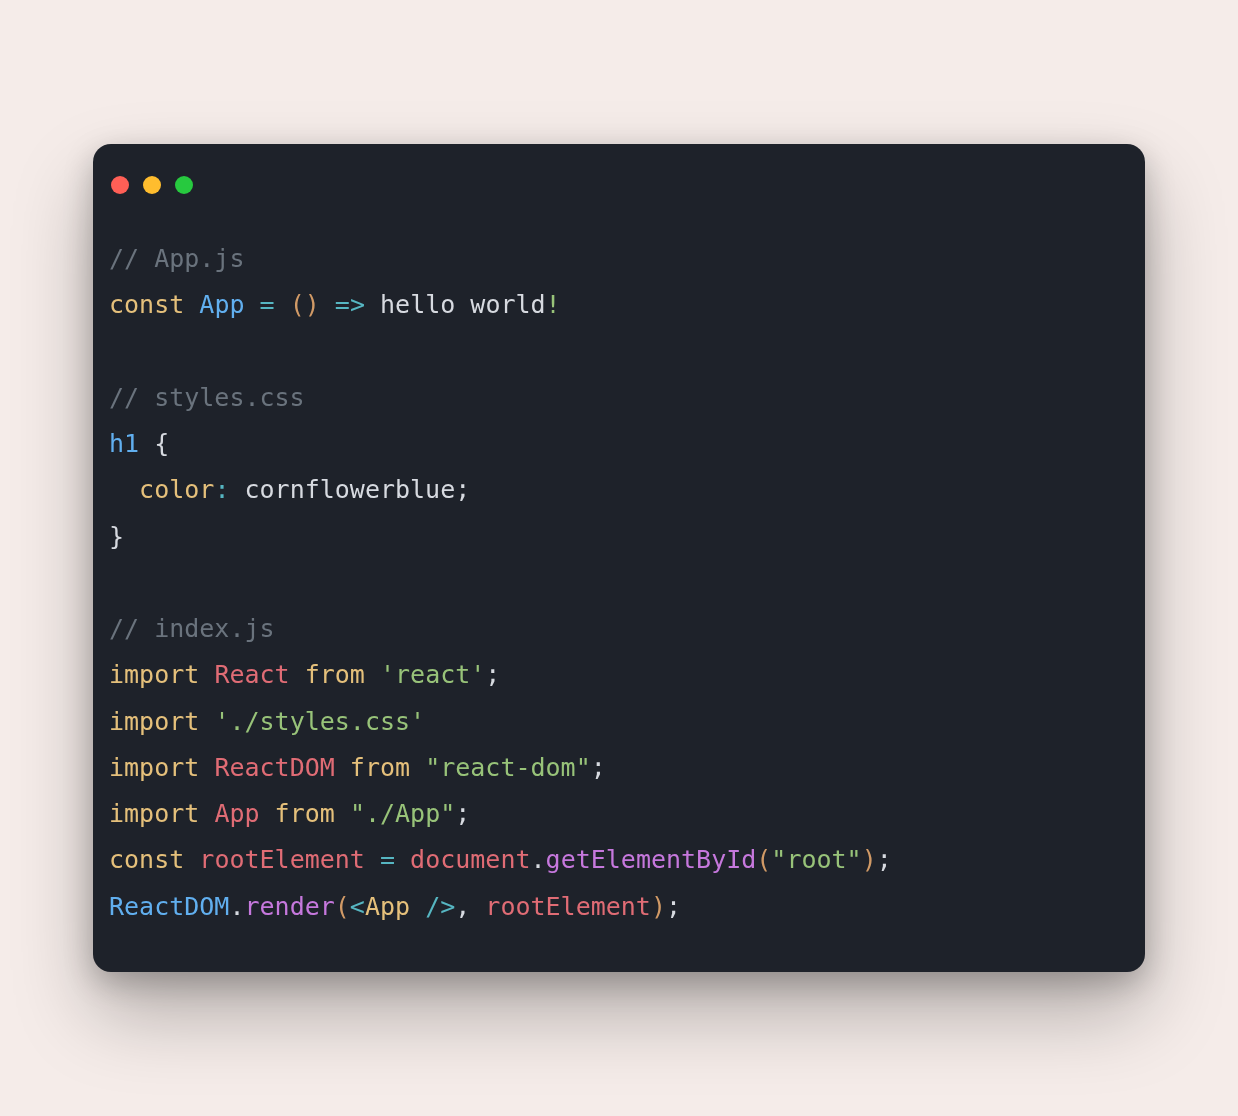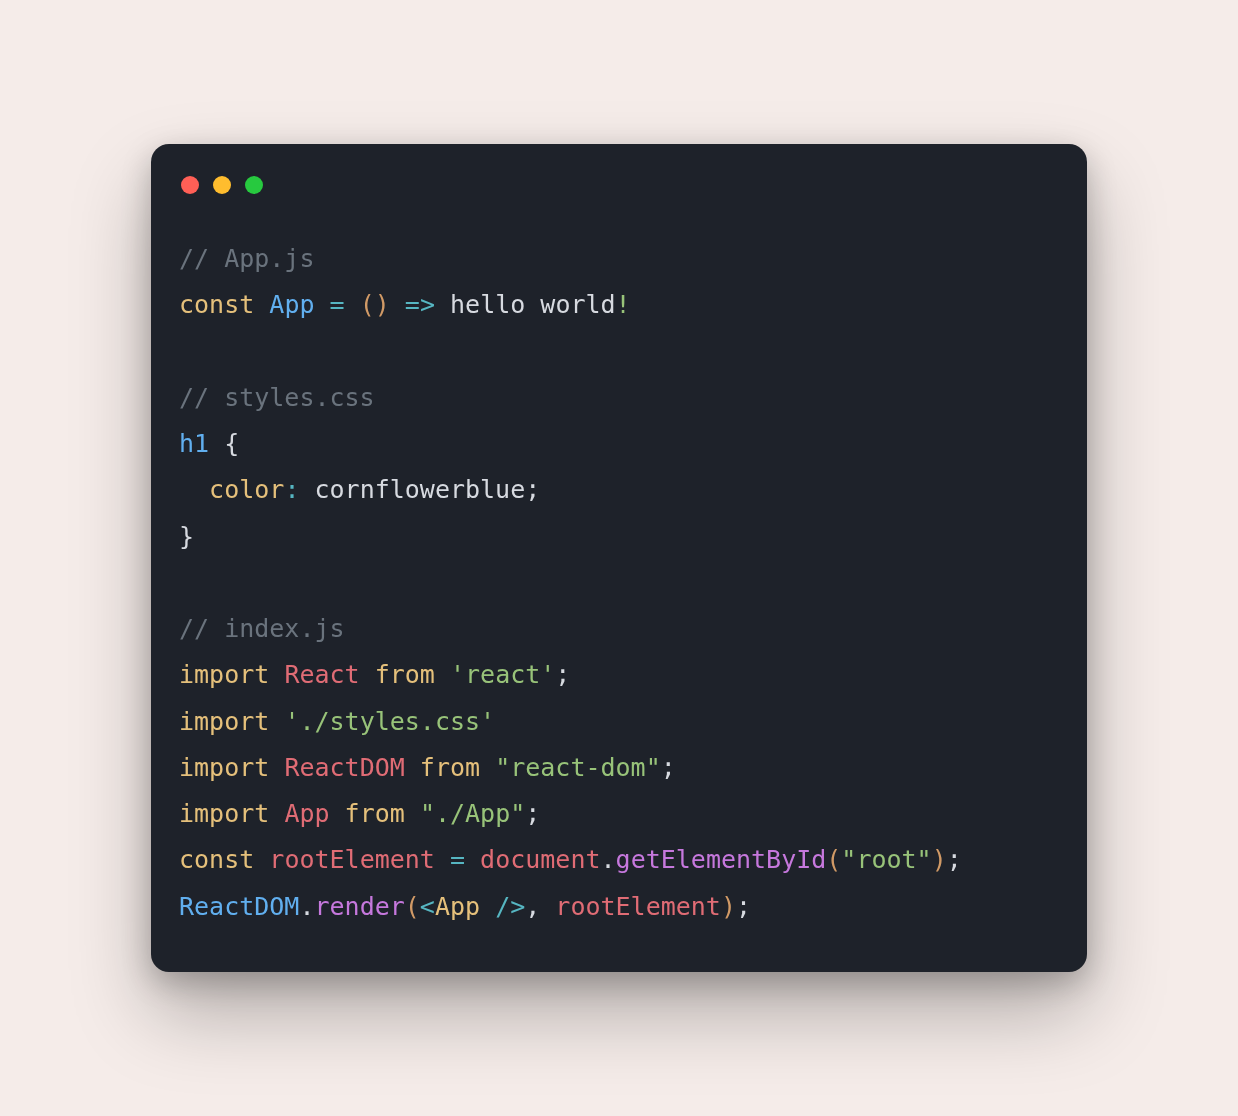--- a/index.html
+++ b/index.html
@@ -10,25 +10,25 @@
     body {
       background: #f5ece9;
       width: 1238px;
       height: 1116px;
       display: flex;
       align-items: center;
       justify-content: center;
       font-family: ui-monospace, 'SF Mono', Menlo, Monaco, Consolas, monospace;
     }
     .editor-window {
-      width: 936px;
+      width: 1052px;
       background: #1e222a;
       border-radius: 18px;
       box-shadow: 0 40px 80px rgba(0,0,0,0.28), 0 10px 30px rgba(0,0,0,0.22);
-      padding: 32px 28px 42px 28px;
+      padding: 32px 28px 42px 16px;
     }
     .traffic-lights {
       display: flex;
       gap: 14px;
       margin-bottom: 42px;
       margin-left: 2px;
     }
     .traffic-dot {
       width: 18px;
       height: 18px;

